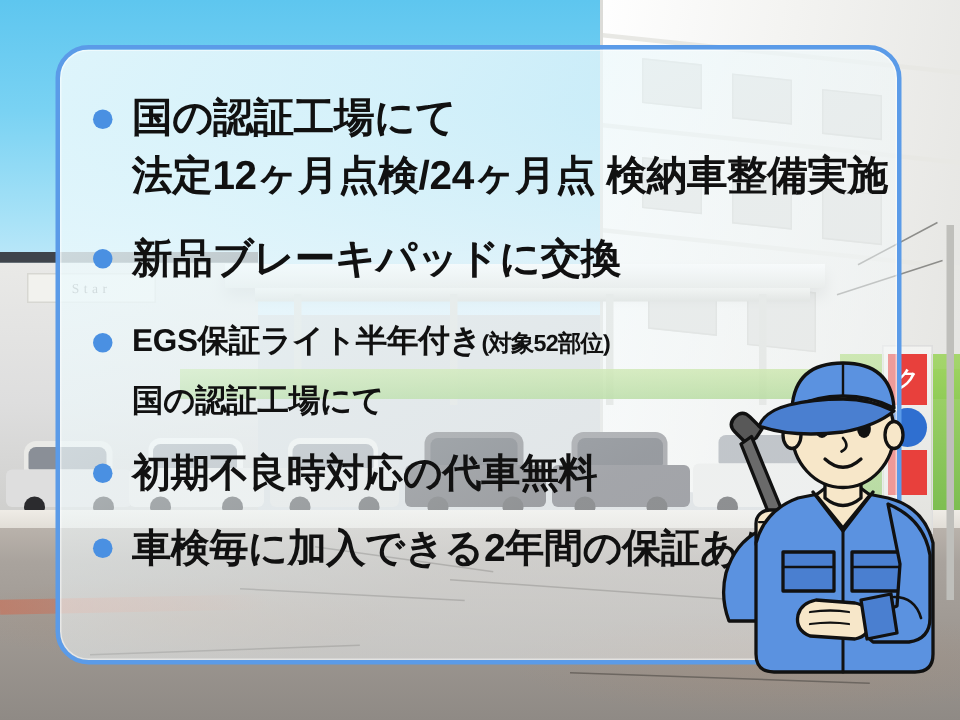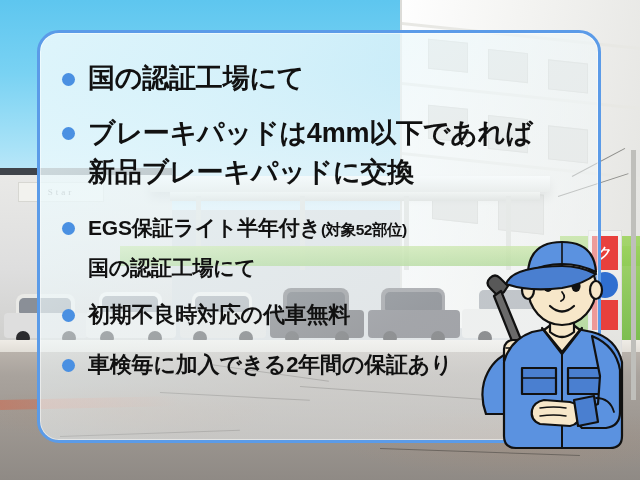--- a/index.html
+++ b/index.html
@@ -143,21 +143,21 @@
 
   
   .b1 .dot { margin-top:14px; }
   .b2 .dot { margin-top:13px; }
   .b3 .dot { margin-top:13px; }
   .b4 .dot { margin-top:12px; }
   .b5 .dot { margin-top:12px; }
 
   .b1 .line, .b2 .line { font-size:27px; line-height:39px; }
   .b3 .line { font-size:21px; line-height:38px; }
-  .b4 .line, .b5 .line { font-size:22px; line-height:36px; }
+  .b4 .line, .b5 .line { font-size:26px; line-height:36px; }
 
   .gap-1 { height:16px; }
   .gap-2 { height:17px; }
   .gap-3 { height:10px; }
   .gap-4 { height:14px; }
 
   
   #mechanic { position:absolute; left:470px; top:236px; width:170px; height:244px; }
   #mechanic svg { display:block; }
 </style>
@@ -259,28 +259,28 @@
   <div class="sign-c"></div>
 </div>
 
 <div id="card">
   <div id="bullets">
 
     <div class="bullet-row b1">
       <div class="dot"></div>
       <div class="lines">
         <div class="line">国の認証工場にて</div>
+        <div class="line">法定12ヶ月点検/24ヶ月点  検納車整備実施</div>
       </div>
     </div>
     <div class="gap-1"></div>
 
     <div class="bullet-row b2">
       <div class="dot"></div>
       <div class="lines">
-        <div class="line">ブレーキパッドは4mm以下であれば</div>
         <div class="line">新品ブレーキパッドに交換</div>
       </div>
     </div>
     <div class="gap-2"></div>
 
     <div class="bullet-row b3">
       <div class="dot"></div>
       <div class="lines">
         <div class="line"><span>EGS保証ライト半年付き</span><span class="sub">(対象52部位)</span></div>
         <div class="line">国の認証工場にて</div>

